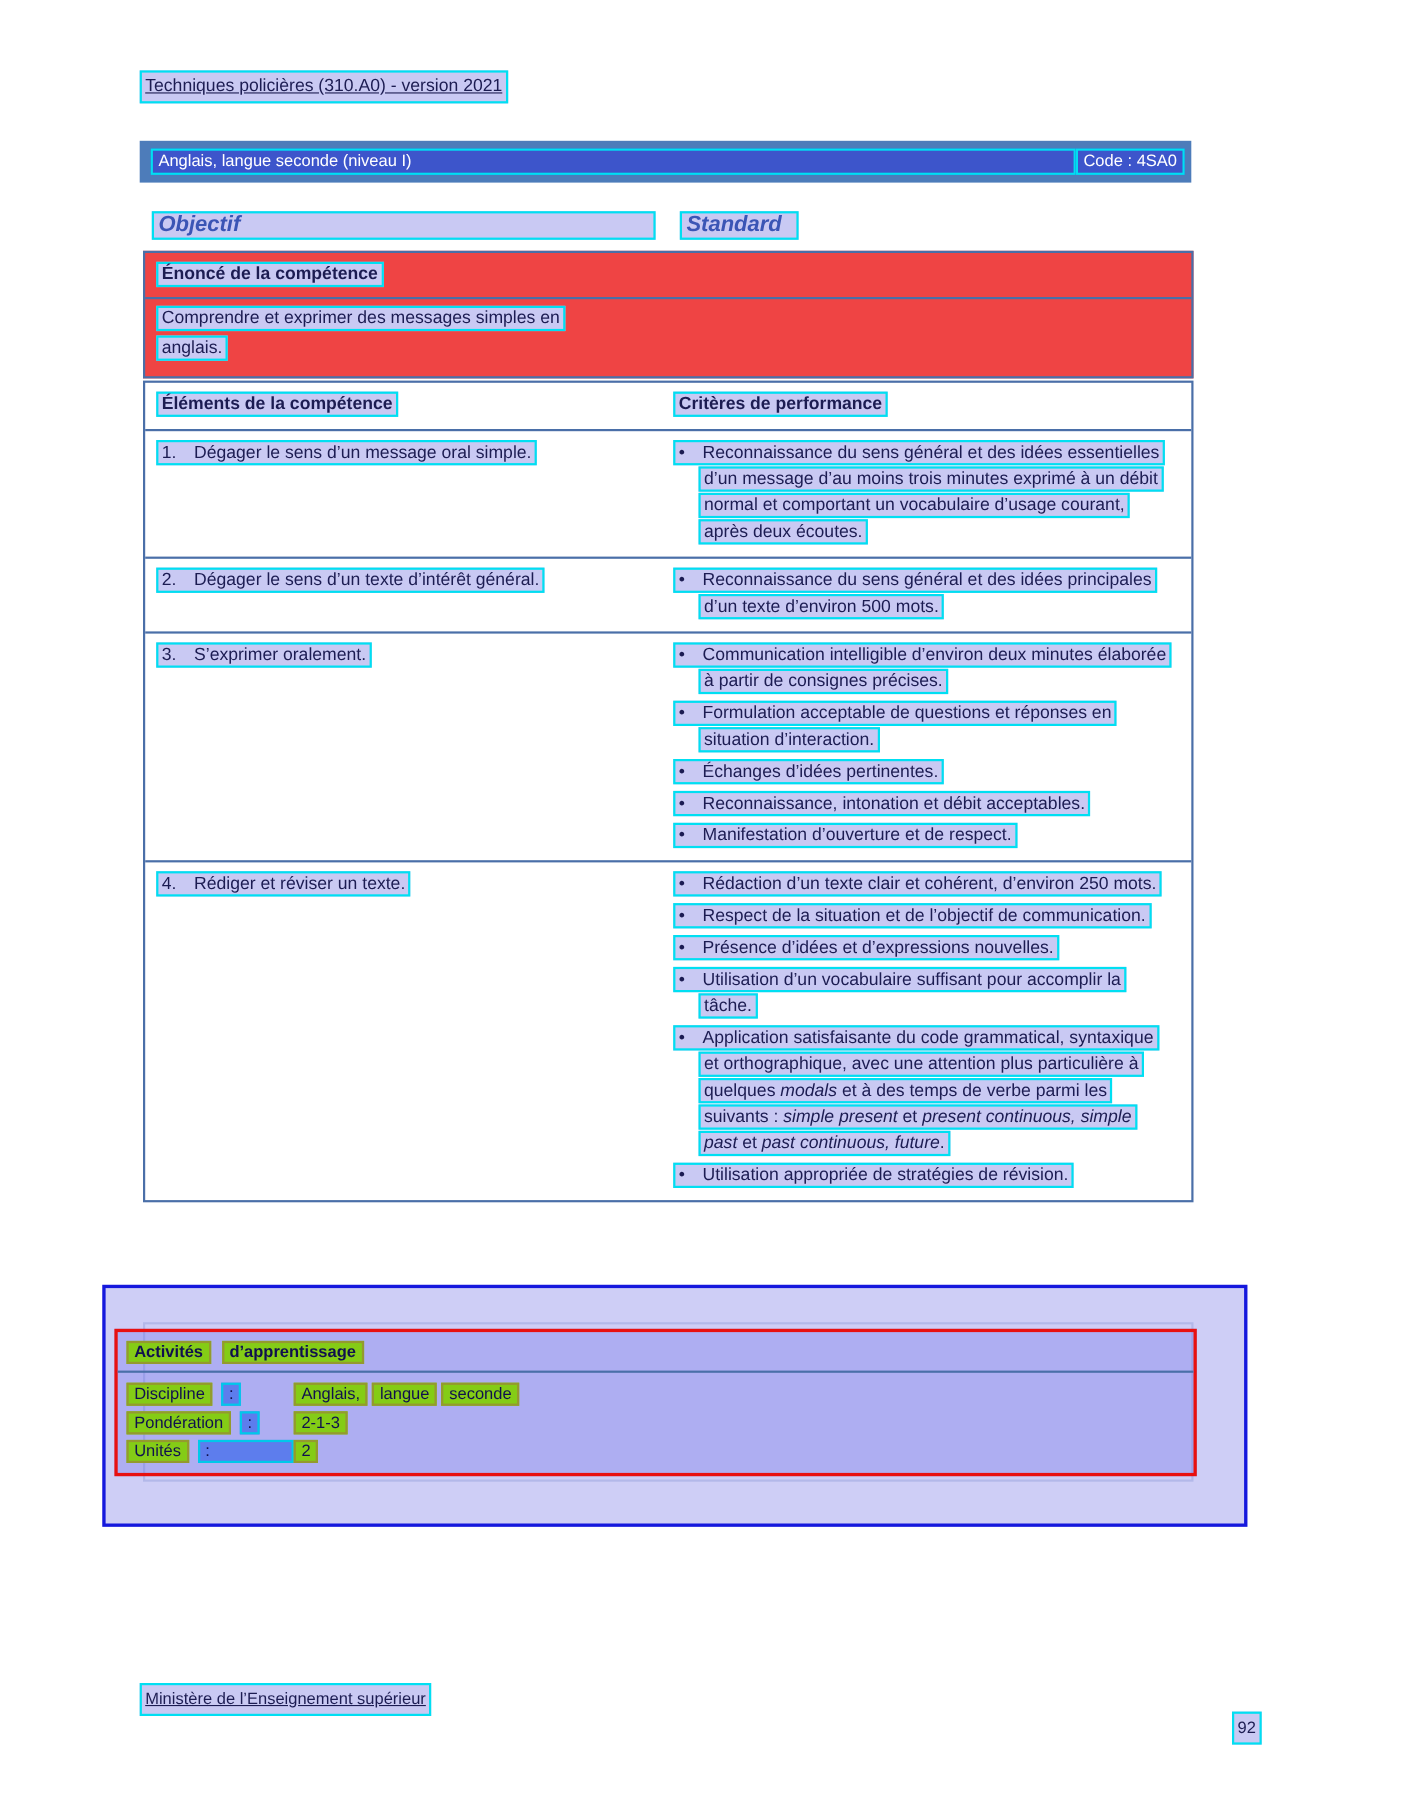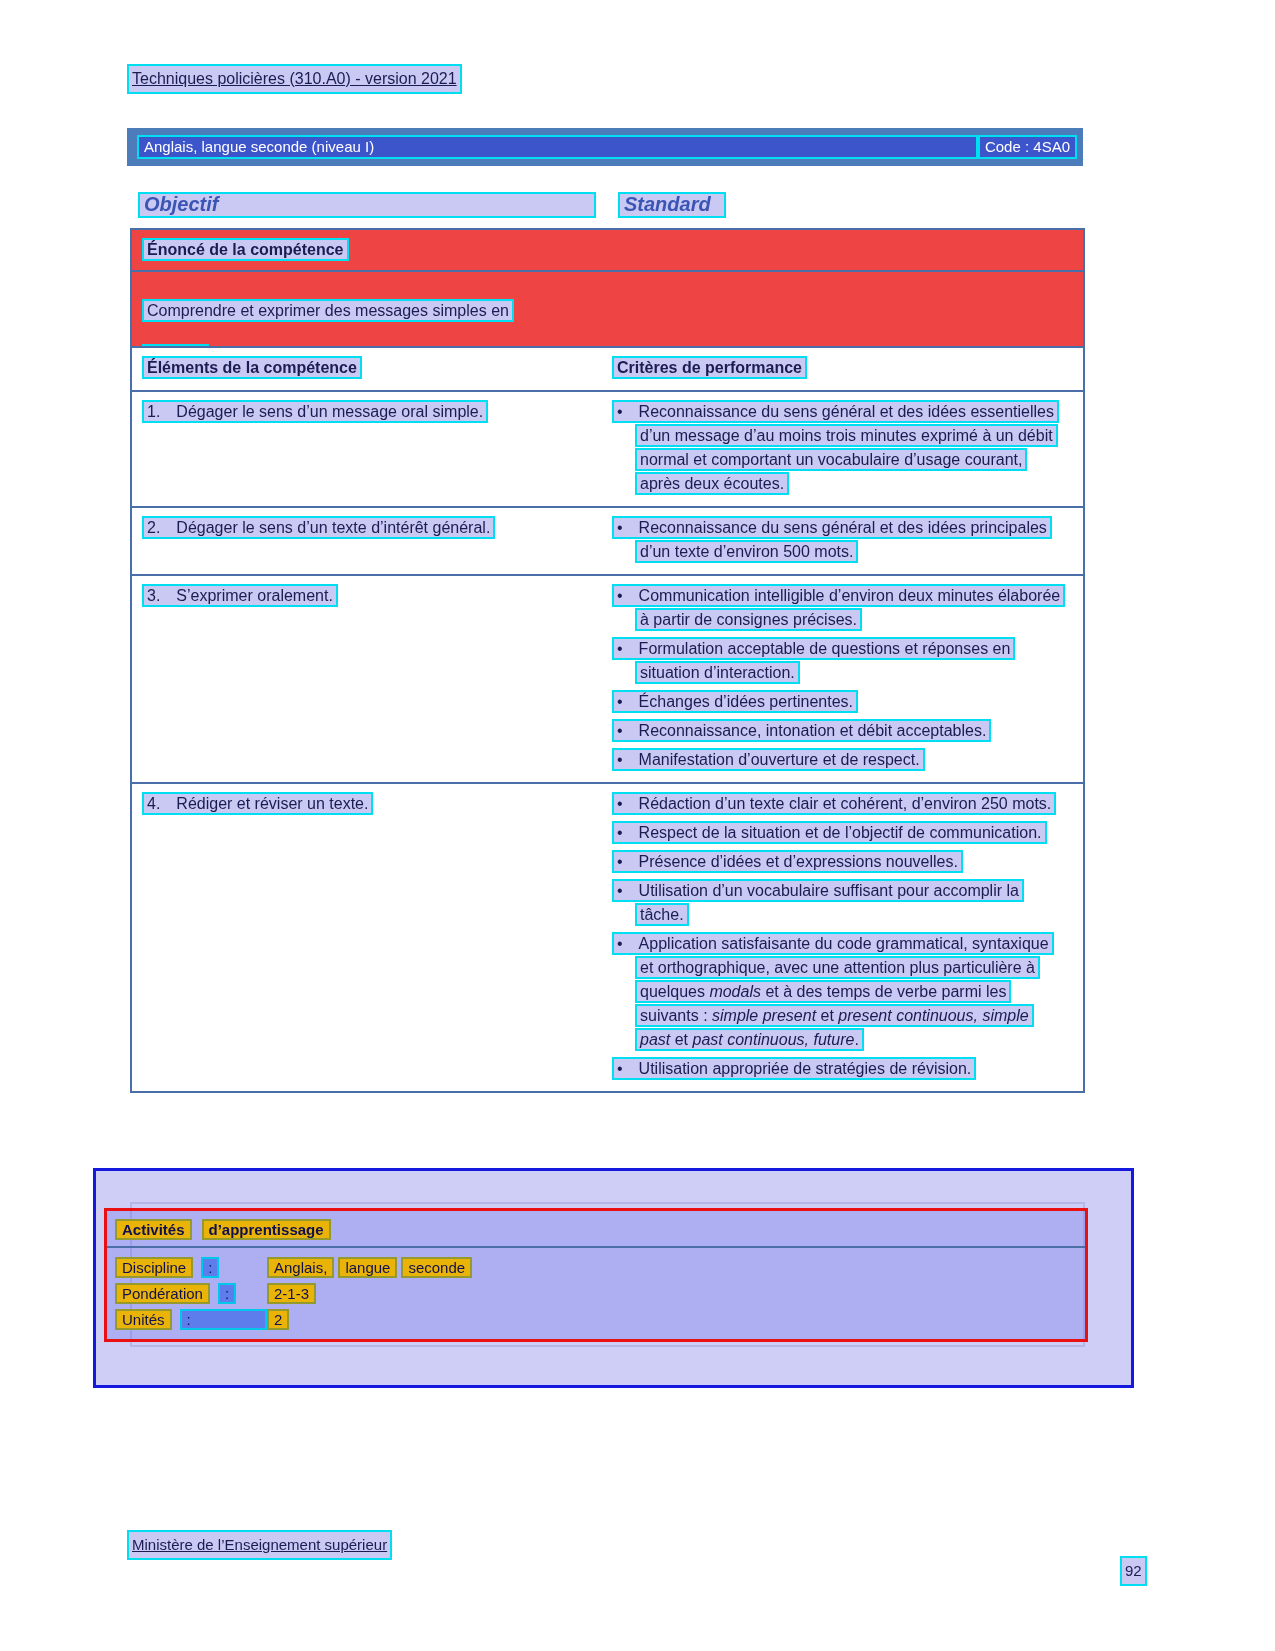--- a/index.html
+++ b/index.html
@@ -26,21 +26,21 @@
   .head-chip{position:absolute;top:0;height:22px;background:#c9c9f3;border:2px solid #00dff2;
              font-weight:bold;font-style:italic;font-size:20px;color:#3b55b5;line-height:20px;padding:0 4px;}
   #objectif-chip{left:0;width:446px;}
   #standard-chip{left:480px;width:96px;}
 
   
   #enonce{position:absolute;left:130px;top:228px;width:951px;border:2px solid #4a6fa8;background:#ef4444;}
   #enonce .title-row{padding:8px 10px;}
   #enonce .divider{border-top:2px solid #4a6fa8;}
   #enonce .body{padding:6px 10px 10px 10px;}
-  #enonce .body .line{margin-bottom:3px;margin-top:21px;}
+  #enonce .body .line{margin-bottom:3px;}
   .bold{font-weight:bold;}
 
   
   #ctable{position:absolute;left:130px;top:346px;width:951px;border:2px solid #4a6fa8;background:#fff;}
   .trow{display:grid;grid-template-columns:480px 1fr;border-top:2px solid #4a6fa8;}
   .trow.head{border-top:none;}
   .cell-el{padding:8px 10px 10px 10px;}
   .cell-cr{padding:8px 20px 10px 0;}
   .crit{padding-left:23px;text-indent:-23px;margin-top:5px;}
   .crit:first-child{margin-top:0;}
@@ -54,21 +54,21 @@
   #activites-frame{position:absolute;left:130px;top:1202px;width:951px;height:141px;
                    border:2px solid #4a6fa8;z-index:4;}
   
   #red-box{position:absolute;left:104px;top:1208px;width:978px;height:128px;border:3px solid #e81010;
            background:rgba(105,105,232,0.32);z-index:6;}
   #red-box .title-row{padding:8px 0 6px 8px;display:flex;gap:10px;}
   #red-box .divider{border-top:2px solid #4a6fa8;}
   #red-box .fields{padding:4px 8px 6px 8px;}
   .field-row{display:flex;align-items:center;margin-top:5px;}
   .label-group{width:152px;display:flex;gap:8px;align-items:center;}
-  .chip2{background:#eab308;border:2px solid #949a2e;color:#10104e;font-size:15px;line-height:17px;padding:0 5px;}
+  .chip2{background:#84cc16;border:2px solid #949a2e;color:#10104e;font-size:15px;line-height:17px;padding:0 5px;}
   .chipc{background:#5d7ded;border:2px solid #00c8ea;color:#10104e;font-size:15px;line-height:17px;padding:0 5px;}
   .chipc.wide{flex:1;}
   .values{display:flex;gap:4px;align-items:center;}
 
   
   #doc-footer{position:absolute;left:127px;top:1530px;font-size:15px;text-decoration:underline;}
   #page-number{position:absolute;left:1120px;top:1556px;font-size:15px;}
 </style>
 </head>
 <body>
@@ -87,21 +87,21 @@
     <span id="standard-chip" class="head-chip">Standard</span>
   </div>
 
   <div id="enonce">
     <div class="title-row">
       <span class="hl bold">Énoncé de la compétence</span>
     </div>
     <div class="divider"></div>
     <div class="body">
       <div class="line"><span class="hl">Comprendre et exprimer des messages simples en</span></div>
-      <div class="line"><span class="hl">respect.</span></div>
+      <div class="line"><span class="hl">anglais.</span></div>
     </div>
   </div>
 
   <div id="ctable">
     <div class="trow head">
       <div class="cell-el"><span class="hl bold">Éléments de la compétence</span></div>
       <div class="cell-cr"><span class="hl bold">Critères de performance</span></div>
     </div>
     <div id="table-rows">
         <div class="trow">

